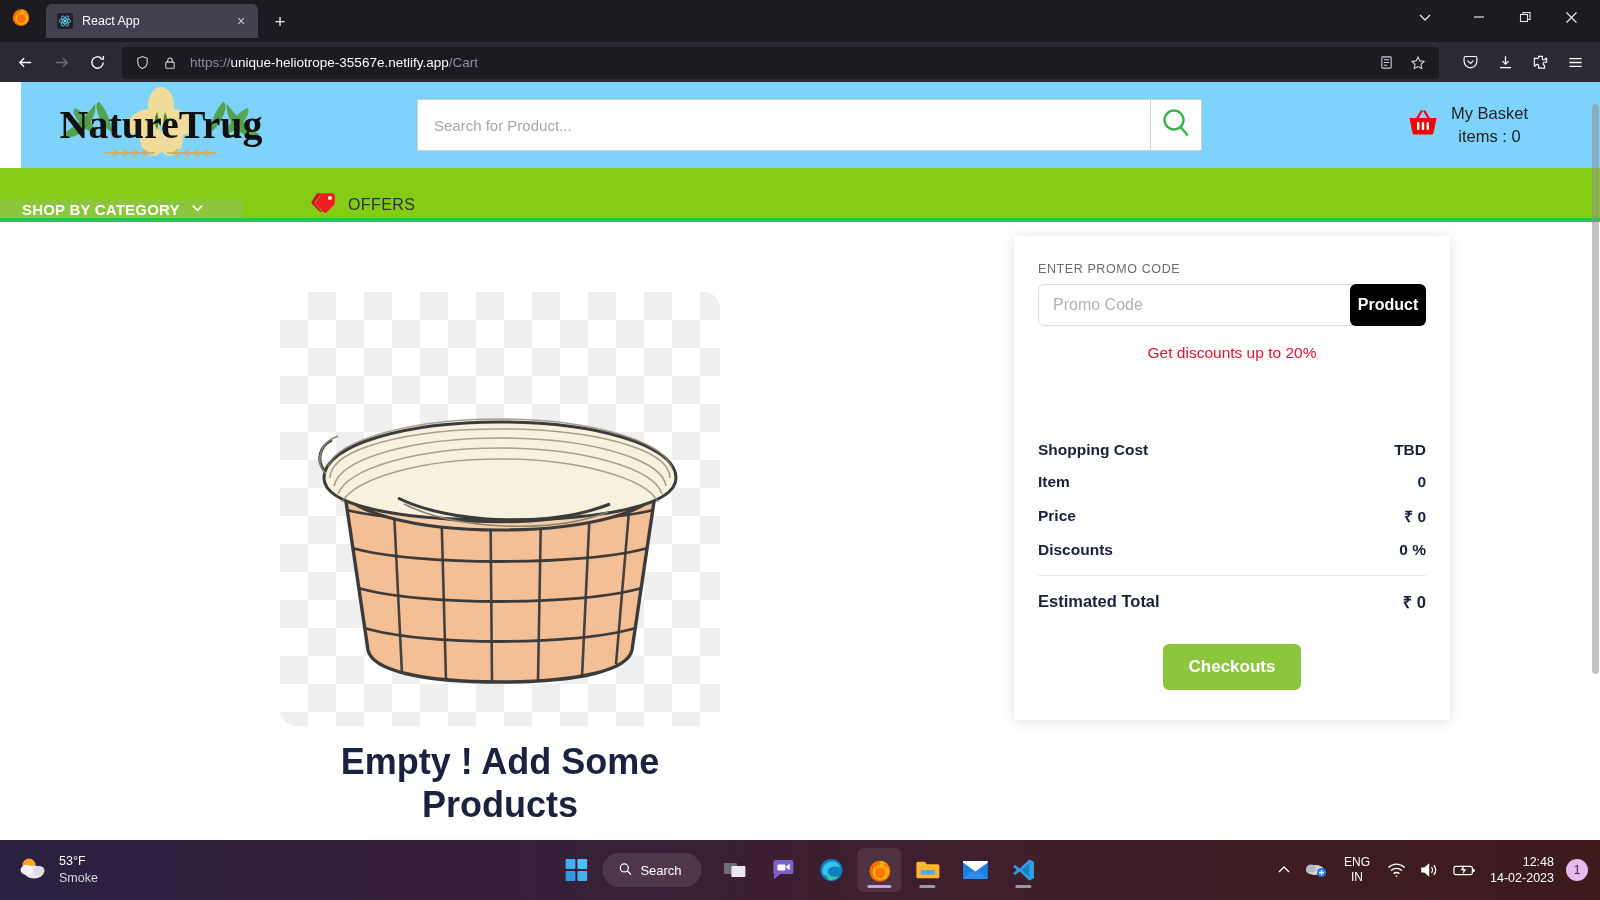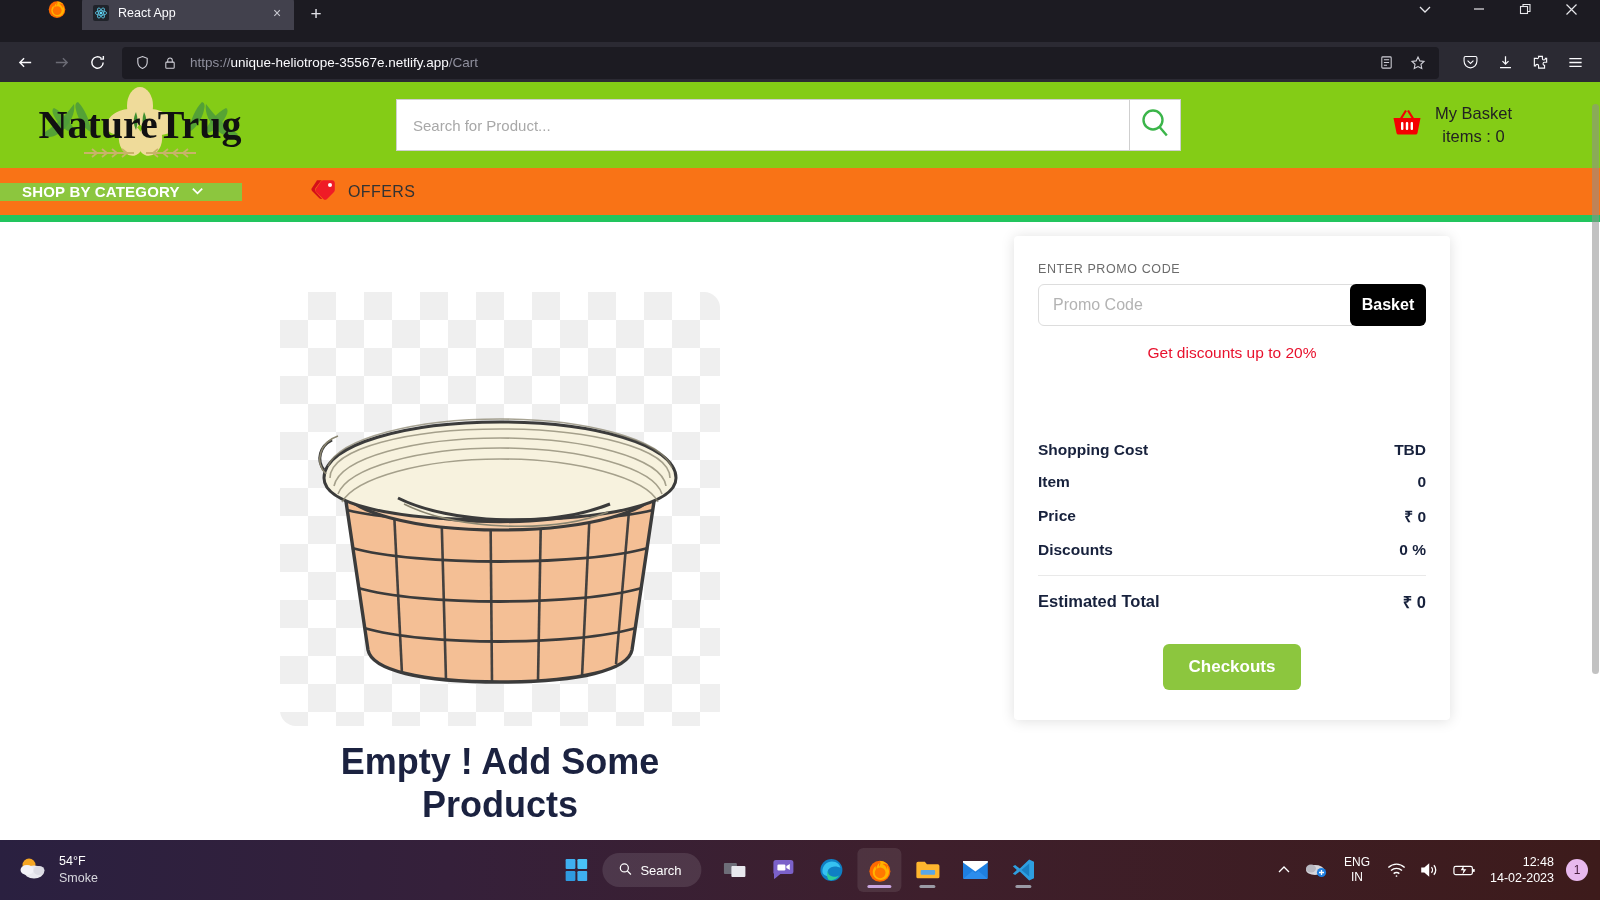--- a/index.html
+++ b/index.html
@@ -7,23 +7,22 @@
     width: 1600px; height: 900px; overflow: hidden;
     font-family: "Liberation Sans", sans-serif;
     background: #fff;
   }
   #app { position: relative; width: 1600px; height: 900px; }
 
   
   .browser-chrome { background: #1c1b22; width: 100%; }
 
   .tabstrip {
-    height: 42px; display: flex; align-items: flex-end; padding: 0 6px 12px 6px;
+    height: 42px; display: flex; align-items: flex-end; padding: 0 6px 4px 6px;
     position: relative;
-    margin-left: 36px;
   }
   .ff-logo {
     width: 30px; height: 42px; display: flex; align-items: center; justify-content: center;
     flex: 0 0 auto;
   }
   .ff-logo svg { display:block; }
   .tab {
     height: 34px; width: 212px; background: #42414d; border-radius: 6px 6px 0 0;
     display: flex; align-items: center; gap: 9px; padding: 0 8px 0 11px;
     margin-left: 10px; margin-bottom: 0; flex: 0 0 auto;
@@ -84,22 +83,22 @@
   .page-scroll-track {
     position: absolute; right: 0; top: 0; width: 9px; height: 758px; background: transparent;
   }
   .page-scroll-thumb {
     position: absolute; right: 1px; top: 22px; width: 7px; height: 570px;
     background: #8f8f8f; border-radius: 4px; opacity: .55;
   }
 
   
   .site-header {
-    height: 86px; display: flex; align-items: center; padding: 0 28px 0 24px;
-    background: #84cc16; position: relative;
+    height: 86px; display: flex; align-items: center; padding: 0 12px 0 24px;
+    background: #7dd3fc; position: relative; margin-left: 21px;
   }
   .logo {
     width: 232px; height: 78px; position: relative; flex: 0 0 auto;
     display: flex; align-items: center; justify-content: center;
   }
   .logo svg { position: absolute; left: 0; top: 0; }
 
   .searchwrap {
     display: flex; align-items: stretch; margin-left: 140px; flex: 0 0 auto;
   }
@@ -123,22 +122,22 @@
   }
   .basket-text { font-size: 16.5px; color: #222; line-height: 1.42; text-align: center; }
   .account {
     display: flex; align-items: center; gap: 16px; padding-left: 60px;
     border-left: 1px solid #e2e2e2; height: 46px;
   }
   .account-label { font-size: 16.5px; color: #222; }
 
   
   .site-nav {
-    height: 54px; display: flex; align-items: center; border-bottom: 7px solid #22c55e;
-    background: #f97316;
+    height: 54px; display: flex; align-items: flex-end; border-bottom: 4px solid #22c55e;
+    background: #84cc16;
   }
   .cat-btn {
     width: 242px; background: #8cc63e; display: flex; align-items: center; gap: 10px;
     padding-left: 22px; color: #fff; font-weight: bold; font-size: 15px;
     letter-spacing: .2px; flex: 0 0 auto;
   }
   .offers {
     display: flex; align-items: center; gap: 12px; padding-left: 36px;
     font-size: 16px; color: #333; letter-spacing: .4px; margin-left: 32px;
   }
@@ -528,21 +527,21 @@
             </g>
           </svg>
         </div>
         <div class="empty-title">Empty ! Add Some Products</div>
       </div>
 
       <div class="summary-card">
         <div class="promo-label">ENTER PROMO CODE</div>
         <div class="promo-row">
           <input class="promo-input" type="text" placeholder="Promo Code" style="">
-          <button class="promo-submit">Basket</button>
+          <button class="promo-submit">Product</button>
         </div>
         <div class="promo-note">Get discounts up to 20%</div>
 
         <div class="summary-gap"></div>
 
         <div class="sum-row">
           <span>Shopping Cost</span>
           <span>TBD</span>
         </div>
         <div class="sum-row">
@@ -582,21 +581,21 @@
     <div class="tb-weather">
       <span>
         <svg width="30" height="26" viewBox="0 0 30 26">
           <circle cx="11" cy="10" r="6.5" fill="#f5a623"></circle>
           <ellipse cx="16" cy="17" rx="10" ry="6.4" fill="#e9e9ef"></ellipse>
           <ellipse cx="9" cy="15" rx="6.5" ry="5" fill="#f2f2f7"></ellipse>
           <ellipse cx="21" cy="15.5" rx="5.5" ry="4.5" fill="#dcdce4"></ellipse>
         </svg>
       </span>
       <span class="tb-weather-text">
-        <span>54°F</span><br>
+        <span>53°F</span><br>
         <span class="cond">Smoke</span>
       </span>
     </div>
 
     <div class="tb-center">
       <div class="tb-icon">
         <svg width="22" height="22" viewBox="0 0 22 22">
           <rect x="0" y="0" width="10" height="10" rx="1.2" fill="#3fb0f0"></rect>
           <rect x="12" y="0" width="10" height="10" rx="1.2" fill="#49c3f7"></rect>
           <rect x="0" y="12" width="10" height="10" rx="1.2" fill="#2f9ae0"></rect>

